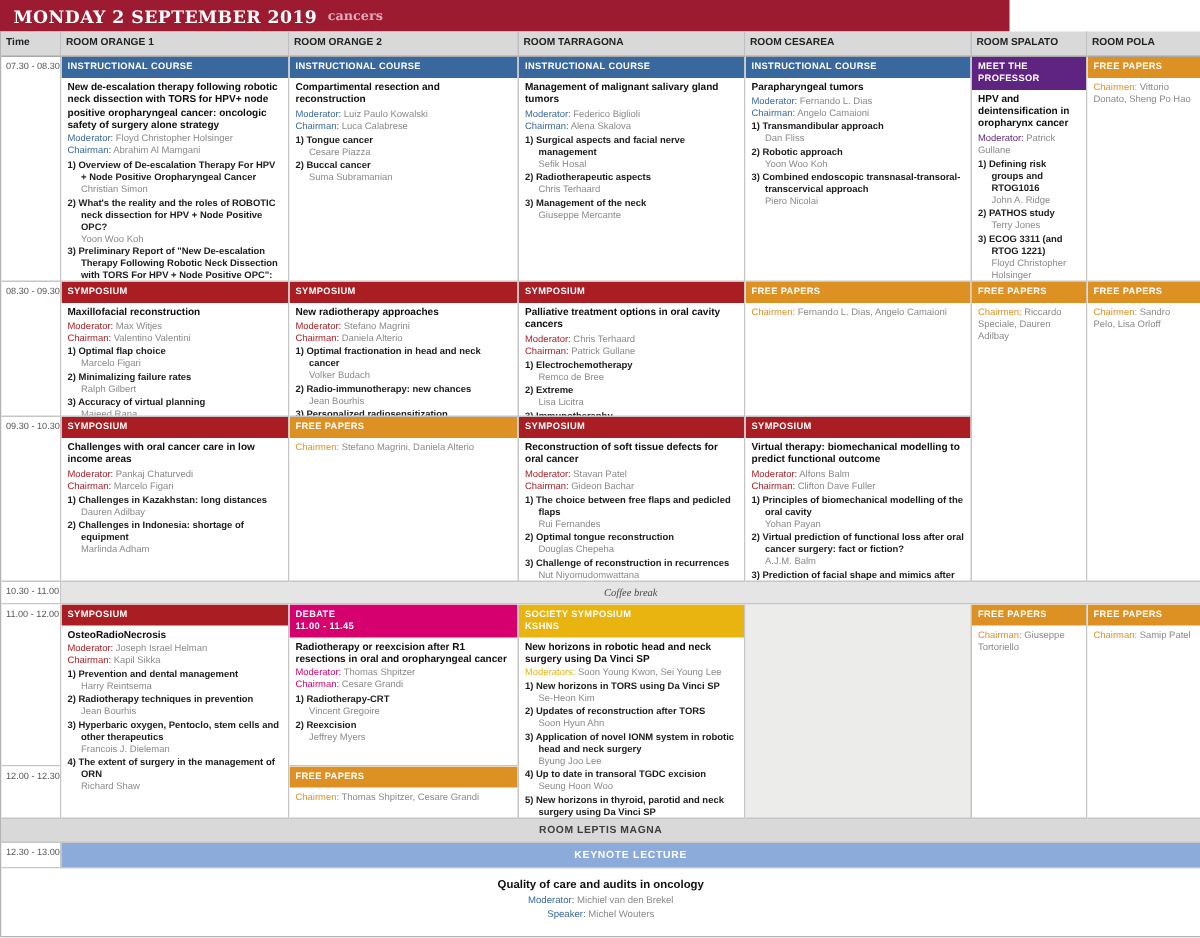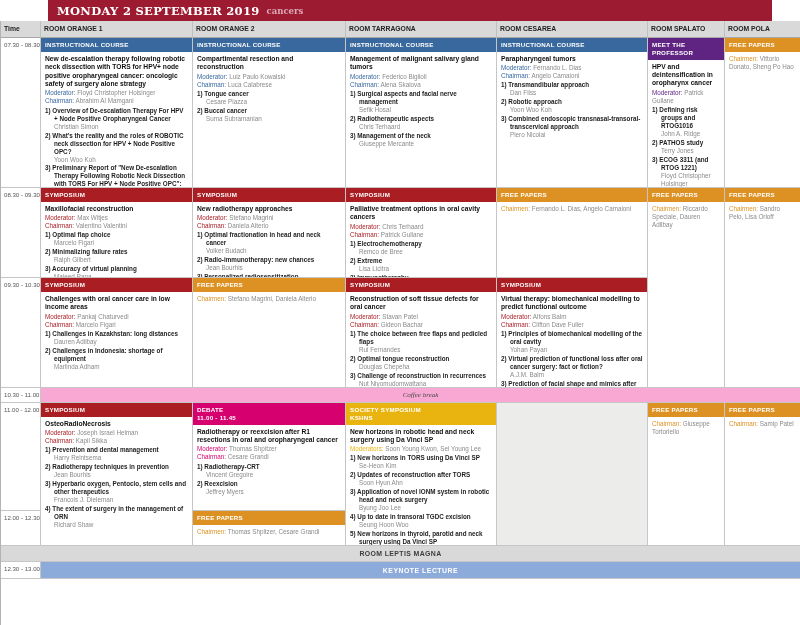--- a/index.html
+++ b/index.html
@@ -1,21 +1,21 @@
 <!DOCTYPE html>
 <html><head>
 <meta charset="utf-8">
 <style>
   * { box-sizing: border-box; margin: 0; padding: 0; }
   html,body { background:#ffffff; }
   body { width:800px; font-family:"Liberation Sans", sans-serif; }
 
-  .banner { width:724px; height:21px; background:#9d1b31; color:#fff;
+  .banner { width:673px; height:21px; background:#9d1b31; color:#fff;
     display:flex; align-items:center; padding:0 9px;
-    font-family:"DejaVu Serif", serif;margin-left:48px; }
+    font-family:"DejaVu Serif", serif; }
   .banner-date { font-weight:bold; font-size:11.5px; letter-spacing:0.3px; }
   .banner-period { font-size:8.5px; font-weight:bold; color:#dcaab8; margin-left:7px; }
 
   .grid { display:grid; width:800px;
     grid-template-columns:40px 152px 153px 151px 151px 77px 76px;
     grid-template-rows:17px 150px 90px 110px 15px 108px 35px 16px 17px 46px;
     border-left:1px solid #b3b3b3; }
 
   .hcell { background:#d9d9d9; font-weight:bold; font-size:6.8px; color:#222;
     padding:4px 3px; border-right:1px solid #c0c0c0; border-bottom:1px solid #a8a8a8;
@@ -31,21 +31,21 @@
   .shead { color:#fff; font-weight:bold; font-size:6.2px; letter-spacing:0.25px;
     padding:3px 4px; line-height:1.25; flex-shrink:0; }
   .sbody { padding:3px 4px 2px 4px; font-size:6.3px; line-height:1.3; color:#555; }
   .stitle { font-size:6.7px; font-weight:bold; color:#0f0f0f; line-height:1.25; margin-bottom:1px; }
   .pline { line-height:1.3; }
   .pname { color:#8a8a8a; }
   .sitem { color:#1c1c1c; font-weight:bold; padding-left:9px; text-indent:-9px;
     line-height:1.27; margin-top:1px; }
   .sspeaker { color:#8a8a8a; padding-left:9px; line-height:1.27; }
 
-  .coffee { background:#f9a8d4; display:flex; align-items:center; justify-content:center;
+  .coffee { background:#e5e5e5; display:flex; align-items:center; justify-content:center;
     font-family:"Liberation Serif", serif; font-style:italic; font-size:7px; color:#4a4a4a;
     border-right:1px solid #c6c6c6; border-bottom:1px solid #c6c6c6; }
 
   .leptis { background:#d9d9d9; display:flex; align-items:center; justify-content:center;
     font-weight:bold; font-size:6.9px; color:#3c3c3c; letter-spacing:0.4px;
     border-right:1px solid #c0c0c0; border-bottom:1px solid #c6c6c6; }
 
   .keyband { background:#8cabdb; color:#fff; font-weight:bold; font-size:6.9px;
     display:flex; align-items:center; justify-content:center; letter-spacing:0.5px;
     border-right:1px solid #c6c6c6; border-bottom:1px solid #c6c6c6; }
@@ -371,14 +371,25 @@
       <div class="sbody">
         <div class="pline"><span class="prole" style="color: rgb(221, 145, 34);">Chairmen: </span><span class="pname">Thomas Shpitzer, Cesare Grandi</span></div>
       </div>
     </div>
 
   <div class="leptis" style="grid-column:1/-1;grid-row:8">ROOM LEPTIS MAGNA</div>
 
   <div class="tcell" style="grid-column:1;grid-row:9">12.30 - 13.00</div>
   <div class="keyband" style="grid-column:2/-1;grid-row:9">KEYNOTE LECTURE</div>
 
+  <div class="keycontent" style="grid-column:1/-1;grid-row:10">
+    <div class="keytitle">Quality of care and audits in oncology</div>
+    <div class="keyline">
+      <span class="keyrole">Moderator:</span>
+      <span class="keyname">Michiel van den Brekel</span>
+    </div>
+    <div class="keyline">
+      <span class="keyrole">Speaker:</span>
+      <span class="keyname">Michel Wouters</span>
+    </div>
+  </div>
 
 </div>
 
 </body></html>

